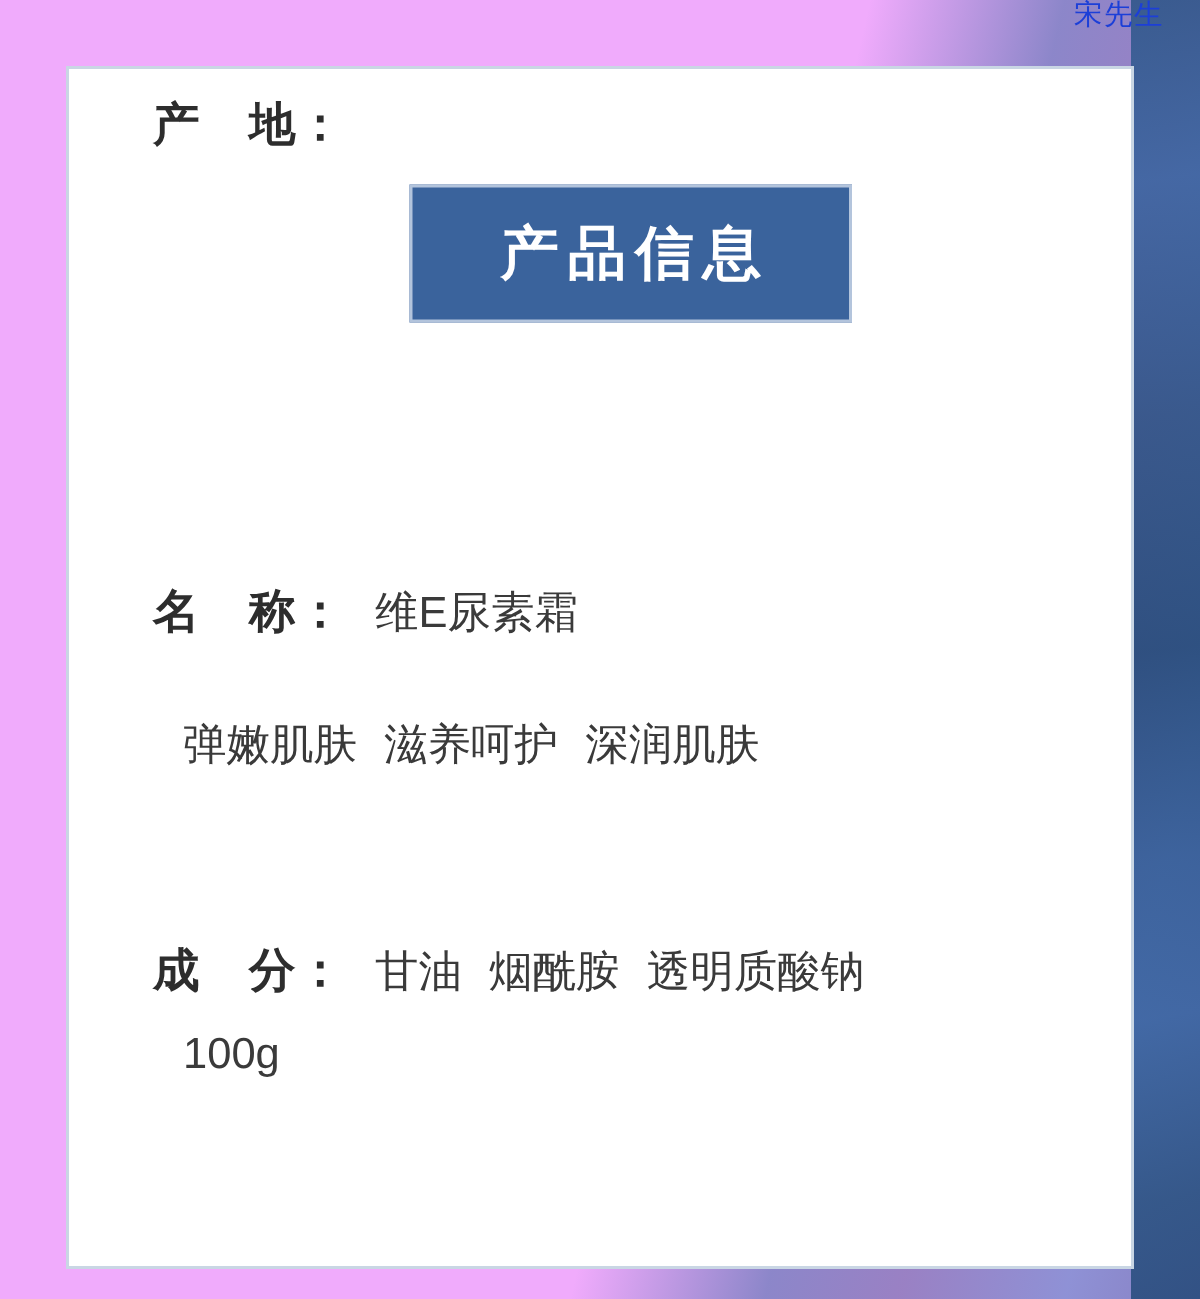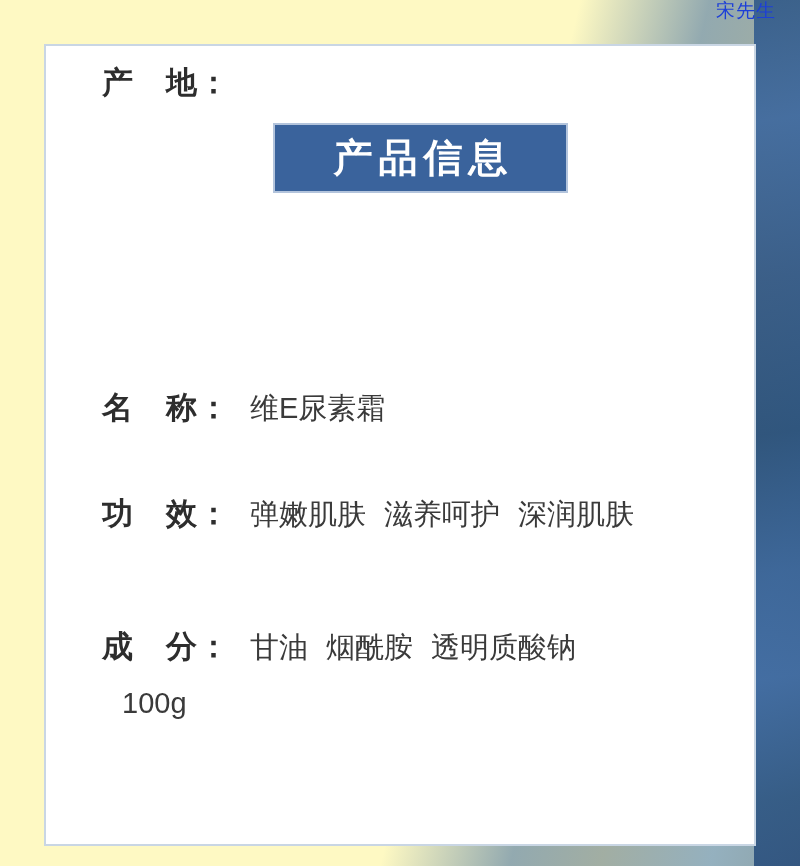--- a/index.html
+++ b/index.html
@@ -3,21 +3,21 @@
 <meta charset="utf-8">
 <style>
   * { margin: 0; padding: 0; box-sizing: border-box; }
   html, body { width: 800px; }
   body { font-family: "Liberation Sans", "DejaVu Sans", sans-serif; }
 
   .page {
     position: relative;
     width: 800px;
     height: 866px;
-    background: #fef9c3;
+    background: #f0abfc;
     overflow: hidden;
   }
 
   
   .bg-sheen {
     position: absolute;
     inset: 0;
     background:
       linear-gradient(103deg,
         rgba(30,63,102,0) 58%,
@@ -52,21 +52,21 @@
     left: 44px; top: 44px;
     width: 712px; height: 802px;
     background: #ffffff;
     border: 2px solid #c9d6e4;
     z-index: 2;
   }
 
   .badge {
     position: absolute;
     left: 227px; top: 77px;
-    width: 295px; height: 70px;
+    width: 295px; height: 92px;
     background: #3a639c;
     border: 2px solid #b3c4dc;
     display: flex;
     align-items: center;
     justify-content: center;
   }
   .badge-title {
     color: #ffffff;
     font-size: 39px;
     font-weight: 700;
@@ -120,21 +120,20 @@
     <div class="badge">
       <span class="badge-title">产品信息</span>
     </div>
 
     <div class="field-row">
       <span class="field-label">名　称：</span>
       <span class="field-value">维E尿素霜</span>
     </div>
 
     <div class="field-row">
-      <span class="field-label">功　效：</span>
       <span class="field-value">弹嫩肌肤 滋养呵护 深润肌肤</span>
     </div>
 
     <div class="field-row">
       <span class="field-label">成　分：</span>
       <span class="field-value">甘油 烟酰胺 透明质酸钠</span>
     </div>
 
     <div class="field-row">
       <span class="field-value">100g</span>

